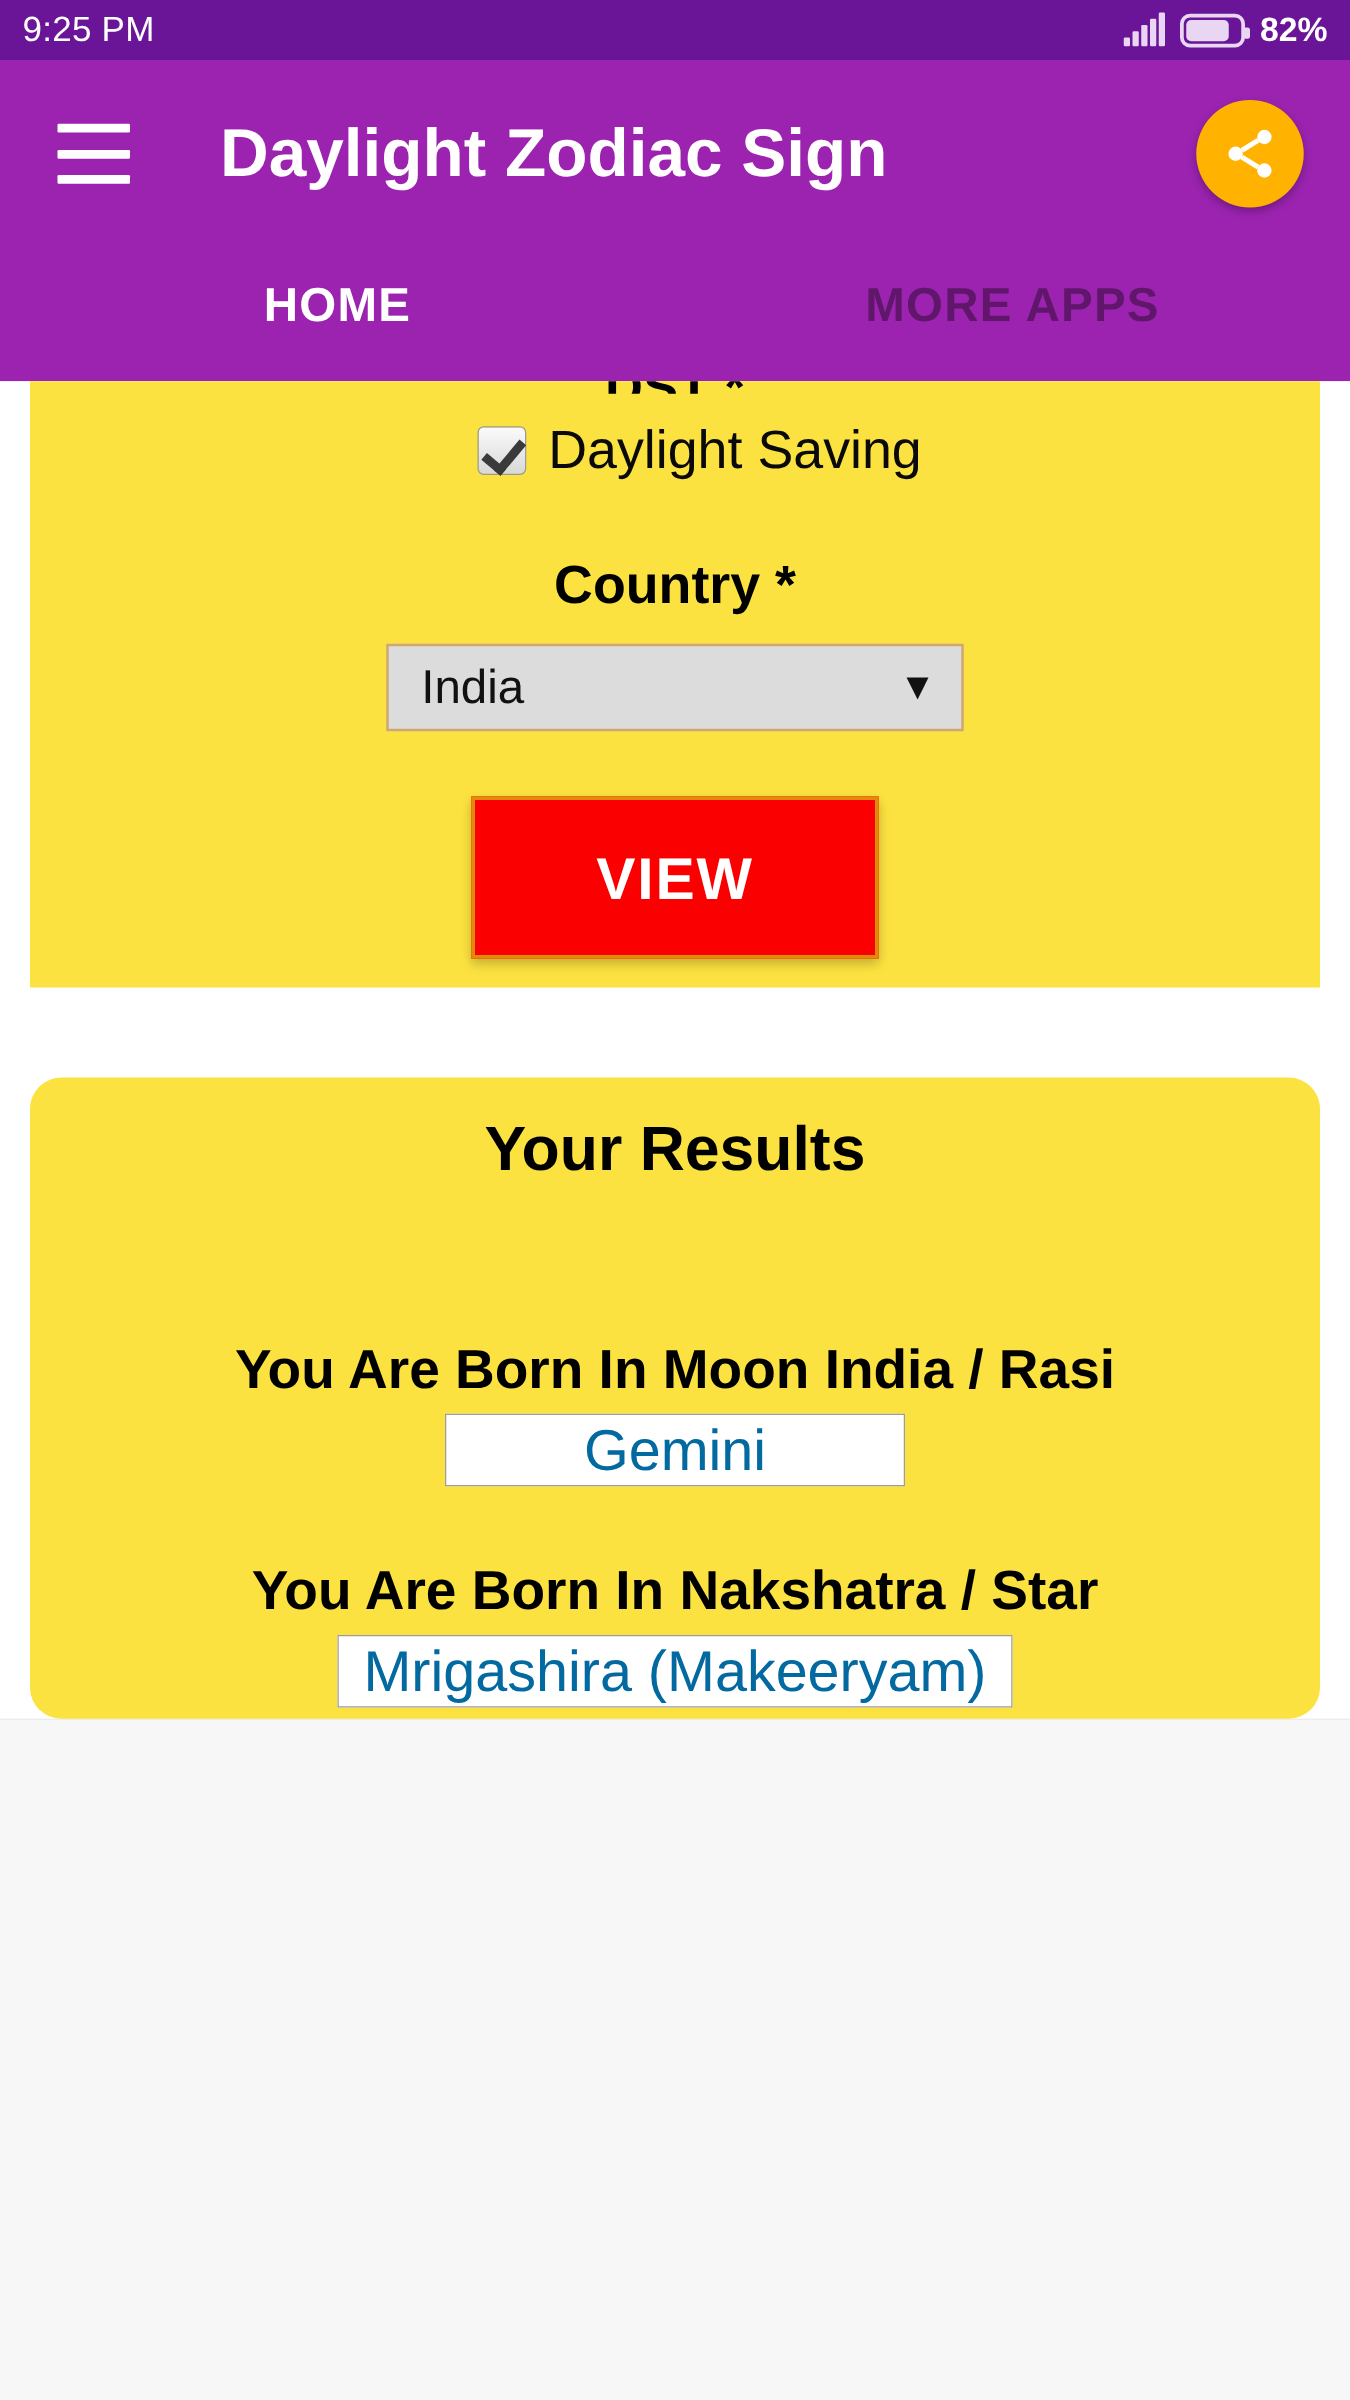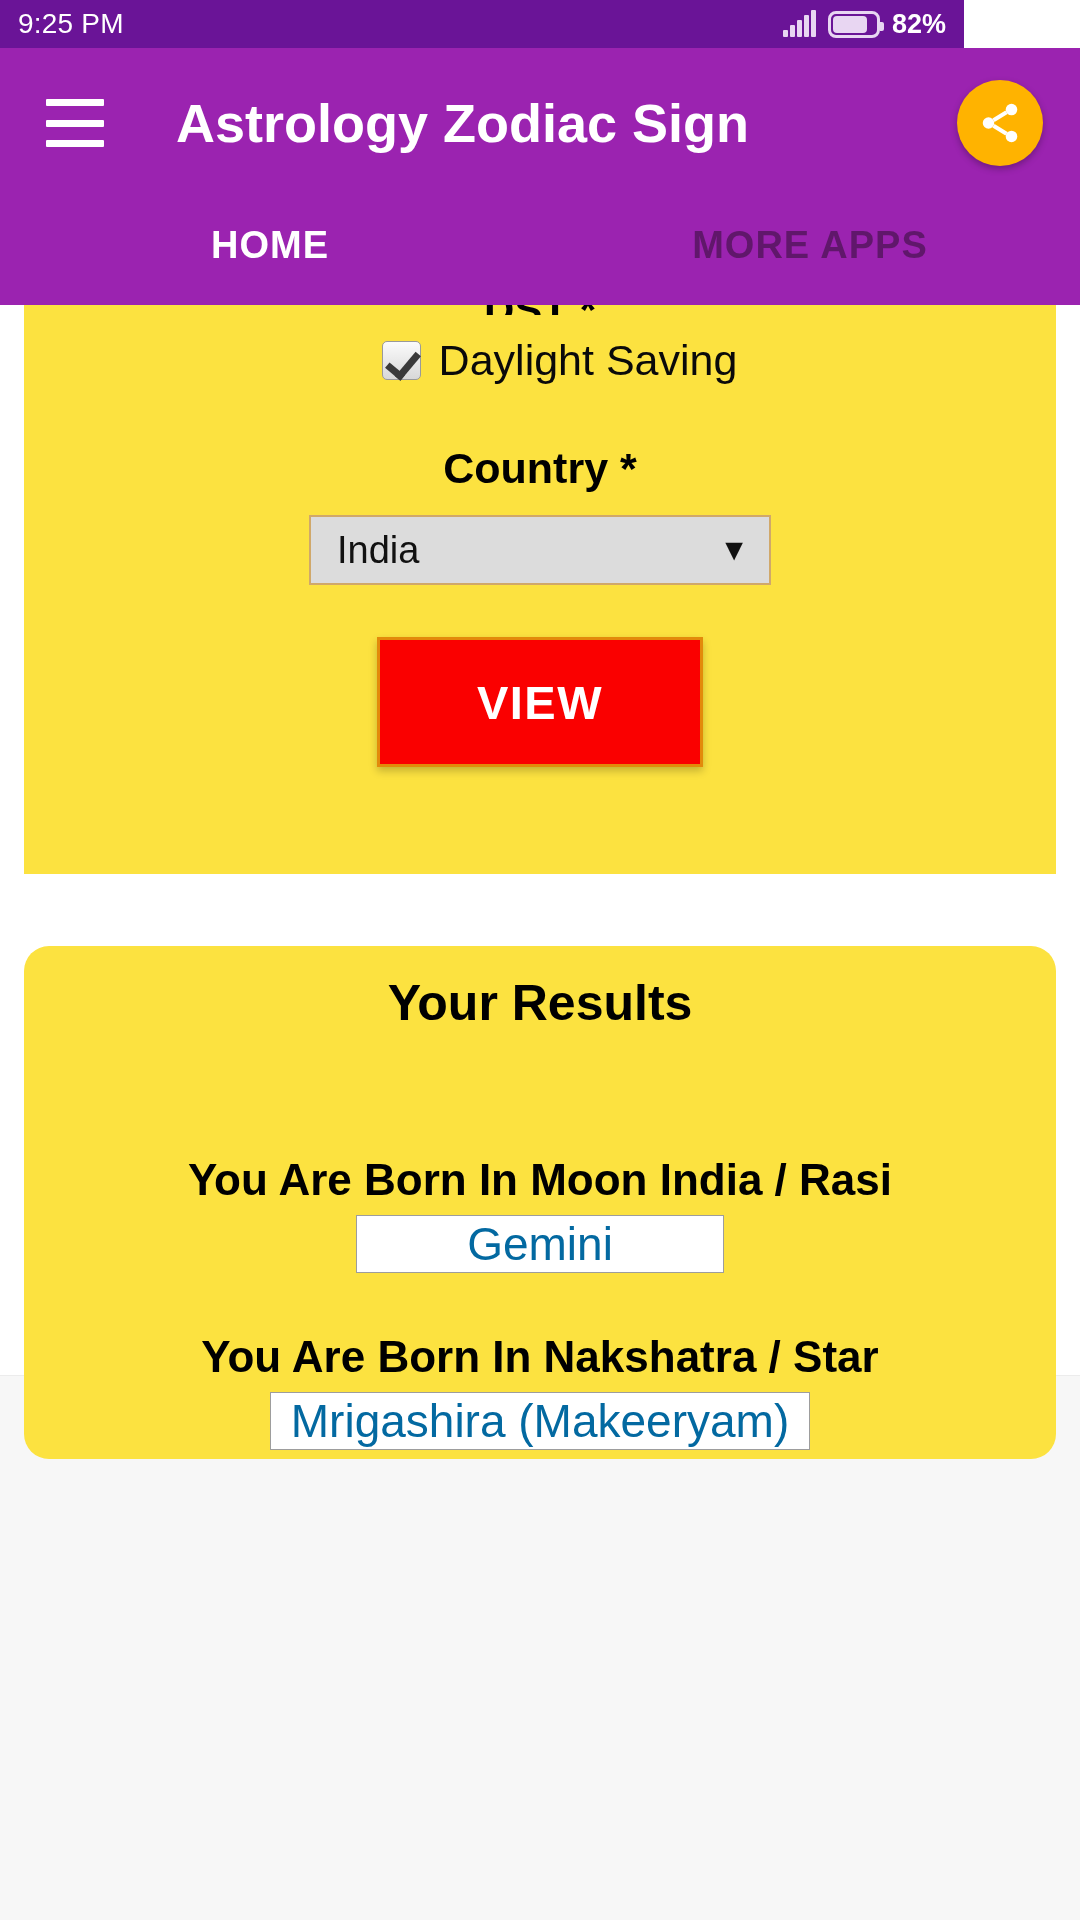--- a/index.html
+++ b/index.html
@@ -21,21 +21,21 @@
     width: 1080px;
     height: 1920px;
     background: #ffffff;
     overflow: hidden;
   }
 
   
   #status-bar {
     position: absolute;
     top: 0; left: 0;
-    width: 964px;
+    width: 1080px;
     height: 48px;
     background: #6A1497;
     display: flex;
     align-items: center;
     justify-content: space-between;
     padding: 0 18px;
   }
   #status-time {
     color: #ffffff;
     font-size: 28px;
@@ -192,21 +192,21 @@
   }
 
   .yellow-card {
     background: #FCE240;
     margin: 0 24px;
     position: relative;
   }
 
   
   #form-card {
-    height: 569px;
+    height: 485px;
     overflow: hidden;
     padding-top: 0;
   }
   #dst-label {
     text-align: center;
     font-size: 42px;
     font-weight: bold;
     color: #000000;
     margin-top: -22px;
     line-height: 54px;
@@ -390,21 +390,21 @@
   <div id="app-bar">
 
     <div id="app-bar-top">
 
       <div id="menu-button">
         <span></span>
         <span></span>
         <span></span>
       </div>
 
-      <div id="app-title">Astrology Zodiac Sign</div>
+      <div id="app-title">Daylight Zodiac Sign</div>
 
       <div id="share-fab">
         <svg width="46" height="46" viewBox="0 0 24 24">
           <circle cx="18" cy="5" r="3" fill="#ffffff"></circle>
           <circle cx="6" cy="12" r="3" fill="#ffffff"></circle>
           <circle cx="18" cy="19" r="3" fill="#ffffff"></circle>
           <line x1="8.6" y1="10.6" x2="15.4" y2="6.4" stroke="#ffffff" stroke-width="2.1"></line>
           <line x1="8.6" y1="13.4" x2="15.4" y2="17.6" stroke="#ffffff" stroke-width="2.1"></line>
         </svg>
       </div>

